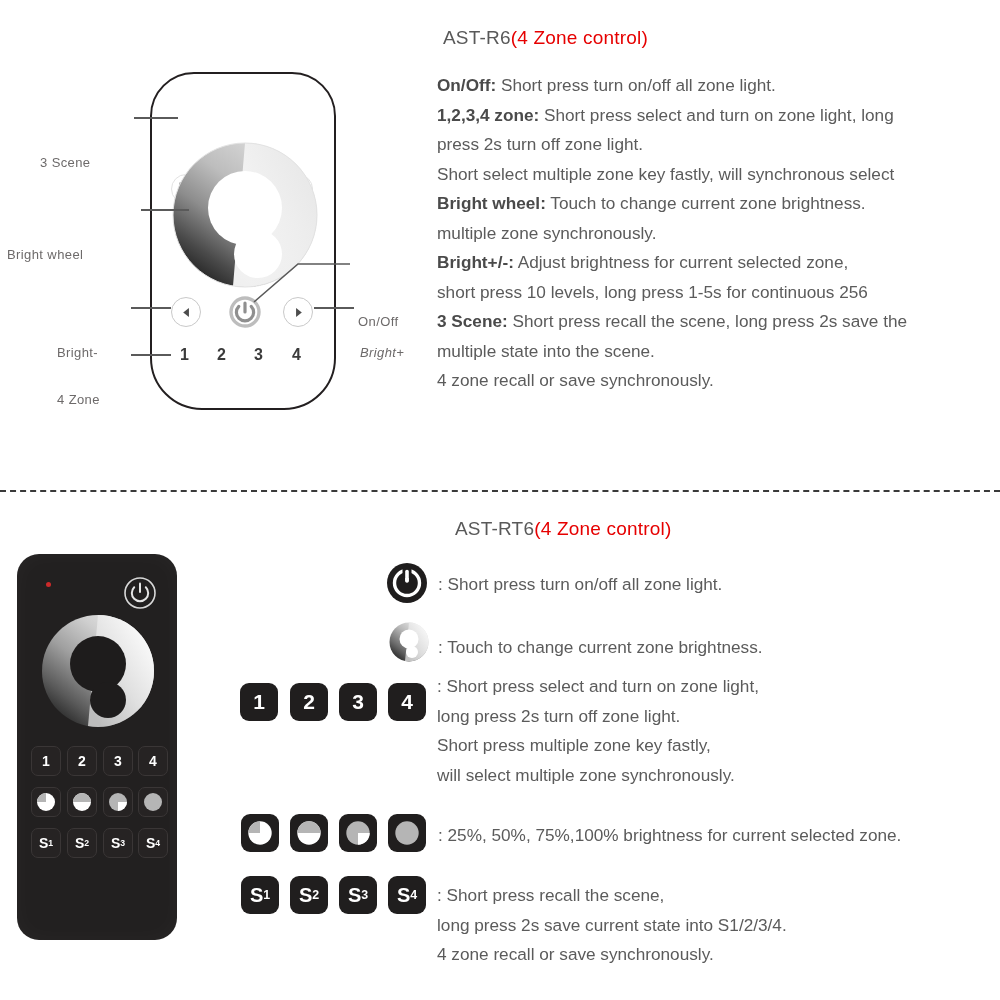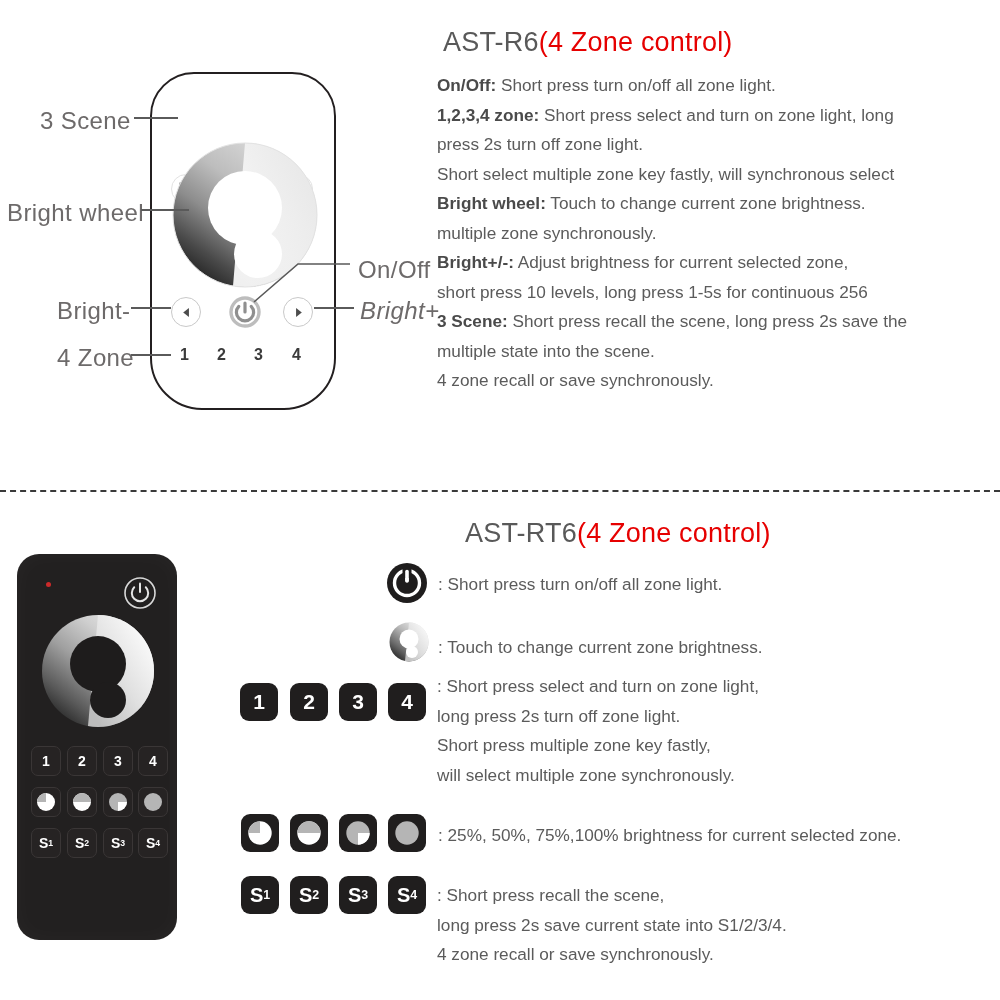--- a/index.html
+++ b/index.html
@@ -10,31 +10,31 @@
     font-family:"Liberation Sans", sans-serif;
     color:#4a4a4a;
     overflow:hidden;
   }
 
   
   .abs { position:absolute; }
   .nosel { user-select:none; }
 
   
-  .title { font-size:27px; color:#595959; white-space:nowrap; letter-spacing:0.2px; }
+  .title { font-size:19px; color:#595959; white-space:nowrap; letter-spacing:0.2px; }
   .title .red { color:#e60000; }
 
   
   .desc { font-size:17.2px; color:#5b5b5b; line-height:29.5px; white-space:nowrap; }
   .desc b { color:#4a4a4a; font-weight:bold; }
 
   
   .callout {
-    font-size:24px; color:#6d6a6a; white-space:nowrap;
-    font-family:"Liberation Sans", sans-serif; letter-spacing:0.4px;
+    font-size:13px; color:#6d6a6a; white-space:nowrap;
+    font-family:"Liberation Sans", sans-serif; letter-spacing:0.4px;margin-top:48px;
   }
   .lead { background:#5a5a5a; height:1.6px; position:absolute; }
 
   
   .remote-white {
     position:absolute;
     border:2.6px solid #231f20;
     background:#ffffff;
     border-radius:44px 44px 52px 52px;
   }
@@ -182,21 +182,21 @@
 
 <div class="abs callout nosel" style="left:7px; top:199px;">Bright wheel</div>
 <div class="lead" style="left:141px; top:209px; width:48px;"></div>
 
 <div class="abs callout nosel" style="left:57px; top:297px;">Bright-</div>
 <div class="lead" style="left:131px; top:307px; width:40px;"></div>
 
 <div class="abs callout nosel" style="left:57px; top:344px;">4 Zone</div>
 <div class="lead" style="left:131px; top:354px; width:40px;"></div>
 
-<div class="abs callout nosel" style="left:358px; top:256px;">On/Off</div>
+<div class="abs callout nosel" style="left:358px; top:266px;">On/Off</div>
 <svg class="abs" style="left:252px; top:256px;" width="100" height="50">
   <path d="M98 8 L46 8 L2 46" fill="none" stroke="#5a5a5a" stroke-width="1.6"></path>
 </svg>
 
 <div class="abs callout nosel" style="left:360px; top:297px;font-style:italic;">Bright+</div>
 <div class="lead" style="left:314px; top:307px; width:40px;"></div>
 
 <div class="abs" style="left:437px; top:71px;">
   <div class="desc nosel"><b>On/Off:</b><span> Short press turn on/off all zone light.</span></div>
   <div class="desc nosel"><b>1,2,3,4 zone:</b><span> Short press select and turn on zone light, long</span></div>
@@ -206,21 +206,21 @@
   <div class="desc nosel"><span>multiple zone synchronously.</span></div>
   <div class="desc nosel"><b>Bright+/-:</b><span> Adjust brightness for current selected zone,</span></div>
   <div class="desc nosel"><span>short press 10 levels, long press 1-5s for continuous 256</span></div>
   <div class="desc nosel"><b>3 Scene:</b><span> Short press recall the scene, long press 2s save the</span></div>
   <div class="desc nosel"><span>multiple state into the scene.</span></div>
   <div class="desc nosel"><span>4 zone recall or save synchronously.</span></div>
 </div>
 
 <div class="divider" style="top:490px;"></div>
 
-<div class="abs title nosel" style="left:465px; top:518px;">
+<div class="abs title nosel" style="left:455px; top:518px;">
   <span>AST-RT6</span><span class="red">(4 Zone control)</span>
 </div>
 
 <div class="remote-black" style="left:17px; top:554px; width:160px; height:386px;">
 
   <div class="led-dot" style="left:29px; top:28px;"></div>
 
   <div class="abs" style="left:106px; top:22px;">
     <svg width="34" height="34" viewBox="0 0 34 34">
       <circle cx="17" cy="17" r="15" fill="none" stroke="#d8d8d8" stroke-width="1.6"></circle>

